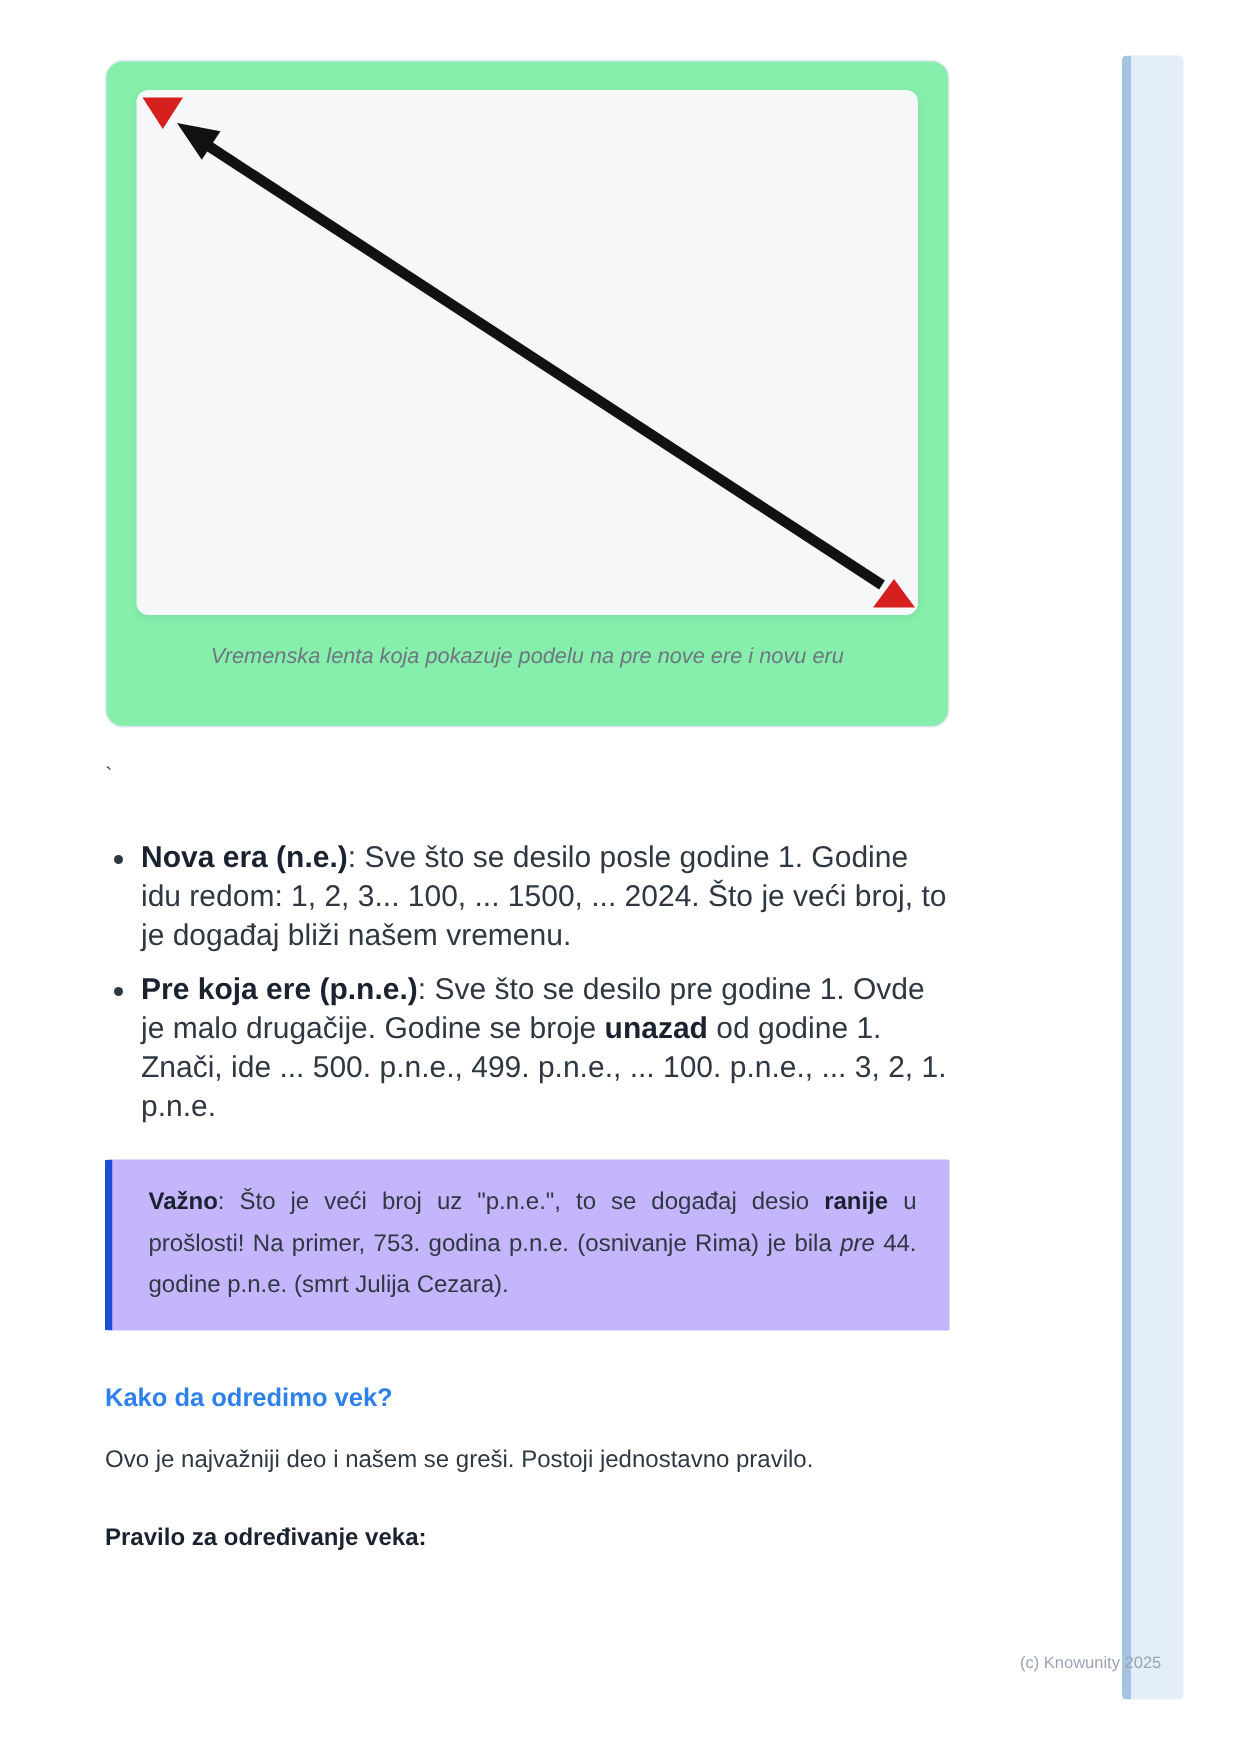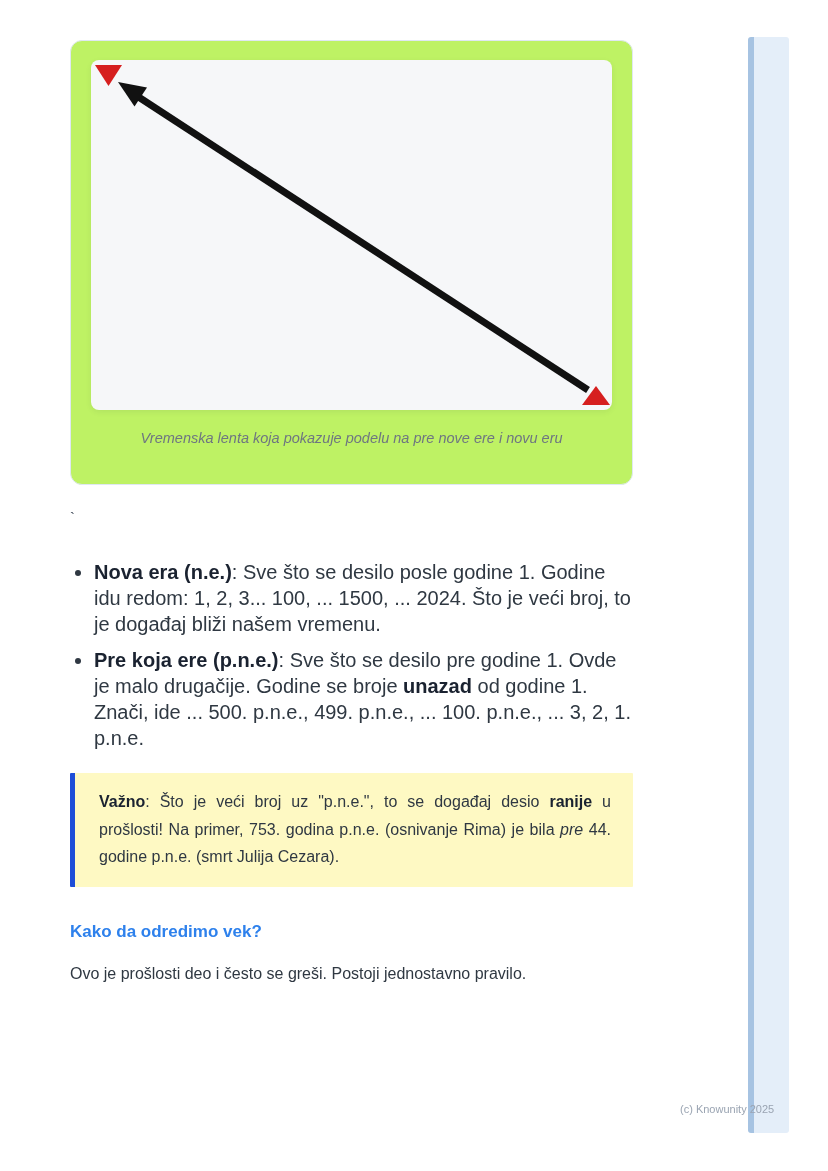--- a/index.html
+++ b/index.html
@@ -12,21 +12,21 @@
     position: relative;
     overflow: hidden;
   }
   .content { margin-left: 70px; width: 563px; position: relative; z-index: 2; }
 
   
   .figure-card {
     margin-top: 40px;
     border: 1px solid #dfe8f2;
     border-radius: 12px;
-    background: #bef264;
+    background: #86efac;
     padding: 19px 20px 36px;
   }
   .figure-image {
     width: 521px; height: 350px;
     background: #f6f7f9;
     border-radius: 8px;
     box-shadow: 0 2px 6px rgba(15,30,60,0.07);
     overflow: hidden;
   }
   .figure-caption {
@@ -48,21 +48,21 @@
     line-height: 26px;
     color: #2f3842;
   }
 
   .seg-b { font-weight: 700; color: #1a2230; }
   .seg-i { font-style: italic; }
 
   
   .callout {
     margin-top: 22px;
-    background: #fef9c3;
+    background: #c4b5fd;
     border-left: 5px solid #1d4ed8;
     padding: 15px 22px 16px 24px;
     font-size: 16px;
     line-height: 27.5px;
     text-align: justify;
     color: #2f3842;
     border-radius: 1px;
   }
 
   .section-heading {
@@ -132,16 +132,17 @@
     <li>
       <span><span class="seg-b">Pre koja ere (p.n.e.)</span><span>: Sve što se desilo pre godine 1. Ovde je malo drugačije. Godine se broje </span><span class="seg-b">unazad</span><span> od godine 1. Znači, ide ... 500. p.n.e., 499. p.n.e., ... 100. p.n.e., ... 3, 2, 1. p.n.e.</span></span>
     </li>
   </ul>
 
   <div class="callout">
     <span><span class="seg-b">Važno</span><span>: Što je veći broj uz "p.n.e.", to se događaj desio </span><span class="seg-b">ranije</span><span> u prošlosti! Na primer, 753. godina p.n.e. (osnivanje Rima) je bila </span><span class="seg-i">pre</span><span> 44. godine p.n.e. (smrt Julija Cezara).</span></span>
   </div>
 
   <h2 class="section-heading">Kako da odredimo vek?</h2>
-  <p class="intro">Ovo je prošlosti deo i često se greši. Postoji jednostavno pravilo.</p>
+  <p class="intro">Ovo je najvažniji deo i našem se greši. Postoji jednostavno pravilo.</p>
+  <p class="rule-title">Pravilo za određivanje veka:</p>
 
 
 </div>
 
 </body></html>

